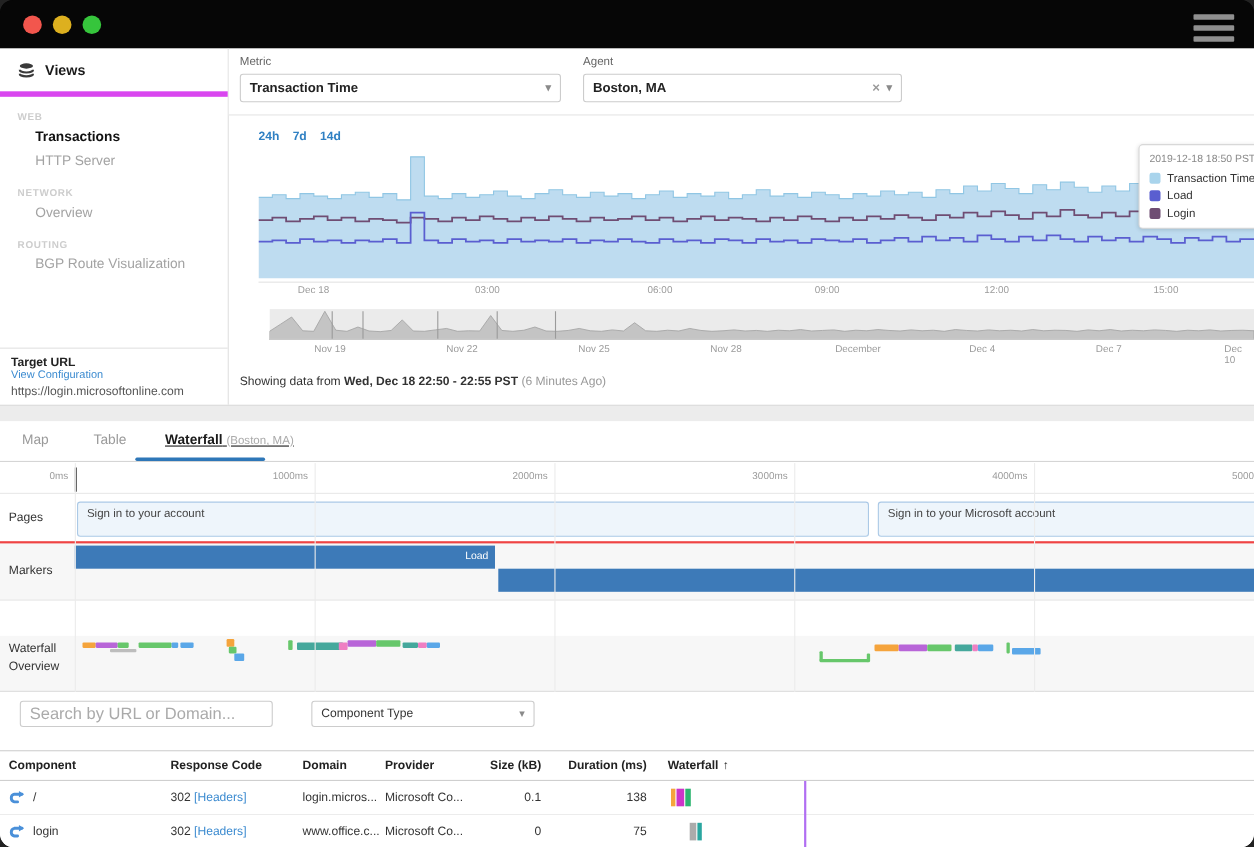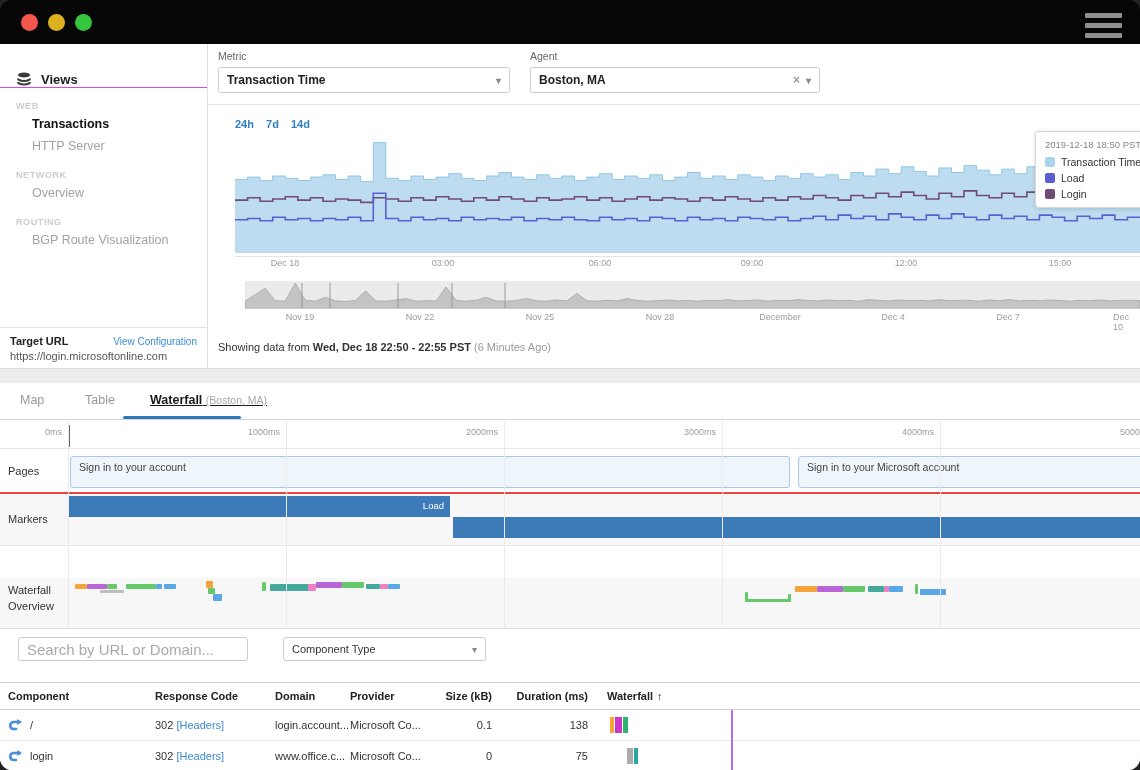--- a/index.html
+++ b/index.html
@@ -8,27 +8,27 @@
   
   #titlebar{position:absolute;top:0;left:0;right:0;height:44px;background:#060606;}
   .dot{position:absolute;top:14px;width:17px;height:17px;border-radius:50%;}
   #hamburger{position:absolute;top:13px;left:1085px;width:37px;height:25px;cursor:pointer;}
   #hamburger div{height:5px;margin-bottom:5px;background:#8f8f8f;border-radius:1px;}
   
   #content{position:absolute;top:44px;left:0;width:1140px;height:726px;background:#fff;overflow:hidden;}
   .abs{position:absolute;}
   
   #sidebar{position:absolute;top:0;left:0;width:208px;height:324px;background:#fff;border-right:1px solid #e0e0e0;}
-  #views-header{height:44px;border-bottom:1px solid #d946ef;display:flex;align-items:flex-end;padding-left:16px;gap:9px;}
+  #views-header{height:44px;border-bottom:5px solid #d946ef;display:flex;align-items:center;padding-left:16px;gap:9px;}
   #views-header .ttl{font-size:13px;font-weight:bold;color:#1a1a1a;}
   .navsec{margin:13px 0 2px 16px;font-size:9px;letter-spacing:.6px;color:#cdcdcd;font-weight:bold;}
   .navitem{padding:4px 0 4px 32px;font-size:12.5px;color:#a3a3a3;cursor:pointer;}
   .navitem.active{color:#111;font-weight:bold;}
   #target-block{position:absolute;left:0;bottom:0;width:100%;border-top:1px solid #e2e2e2;padding:7px 10px 6px 10px;}
-  #target-block .row1{display:flex;justify-content:space-between;align-items:baseline;}
+  #target-block .row1{display:flex;justify-content:space-between;align-items:baseline;flex-direction:column;}
   .tlabel{font-size:11px;font-weight:bold;color:#222;}
   .tlink{font-size:10px;color:#3c8bd0;cursor:pointer;}
   .turl{font-size:11px;color:#555;margin-top:3px;}
   
   #controls{position:absolute;top:0;left:208px;right:0;height:61px;border-bottom:1px solid #e5e5e5;background:#fff;}
   .ctl-label{font-size:10.5px;color:#666;}
   .dropdown{border:1px solid #ccc;border-radius:3px;background:#fff;height:26px;display:flex;align-items:center;padding:0 8px;font-size:12px;font-weight:bold;color:#222;cursor:pointer;}
   .dropdown .grow{flex:1;}
   .caret{color:#8a8a8a;font-size:10px;margin-left:6px;}
   .clear-x{color:#9a9a9a;font-size:12px;margin-left:6px;}
@@ -282,21 +282,21 @@
       <span class="th" style="left:607px"><span>Waterfall</span><span class="sort-arrow">↑</span></span>
     </div>
 
     <div class="trow" style="top:666px">
       <svg class="redir" width="14" height="14" viewBox="0 0 14 14">
         <path d="M12 4 L5 4 A3.6 3.6 0 0 0 5 11 L8 11" fill="none" stroke="#4a90d9" stroke-width="2.6" stroke-linecap="round"></path>
         <polygon points="9.2,1 13.8,4 9.2,7" fill="#4a90d9"></polygon>
       </svg>
       <span class="td" style="left:30px">/</span>
       <span class="td" style="left:155px"><span>302 </span><span class="hlink">[Headers]</span></span>
-      <span class="td" style="left:275px">login.account...</span>
+      <span class="td" style="left:275px">login.micros...</span>
       <span class="td" style="left:350px">Microsoft Co...</span>
       <span class="td num" style="left:432px;width:60px">0.1</span>
       <span class="td num" style="left:500px;width:88px">138</span>
       <span class="wfcell" id="wfc0" style="left: 610px;">
           <div style="width: 4px; background: rgb(245, 164, 60);"></div>
           <div style="width: 7px; background: rgb(204, 53, 200);"></div>
           <div style="width: 5px; background: rgb(45, 181, 111);"></div>
         </span>
     </div>
 

